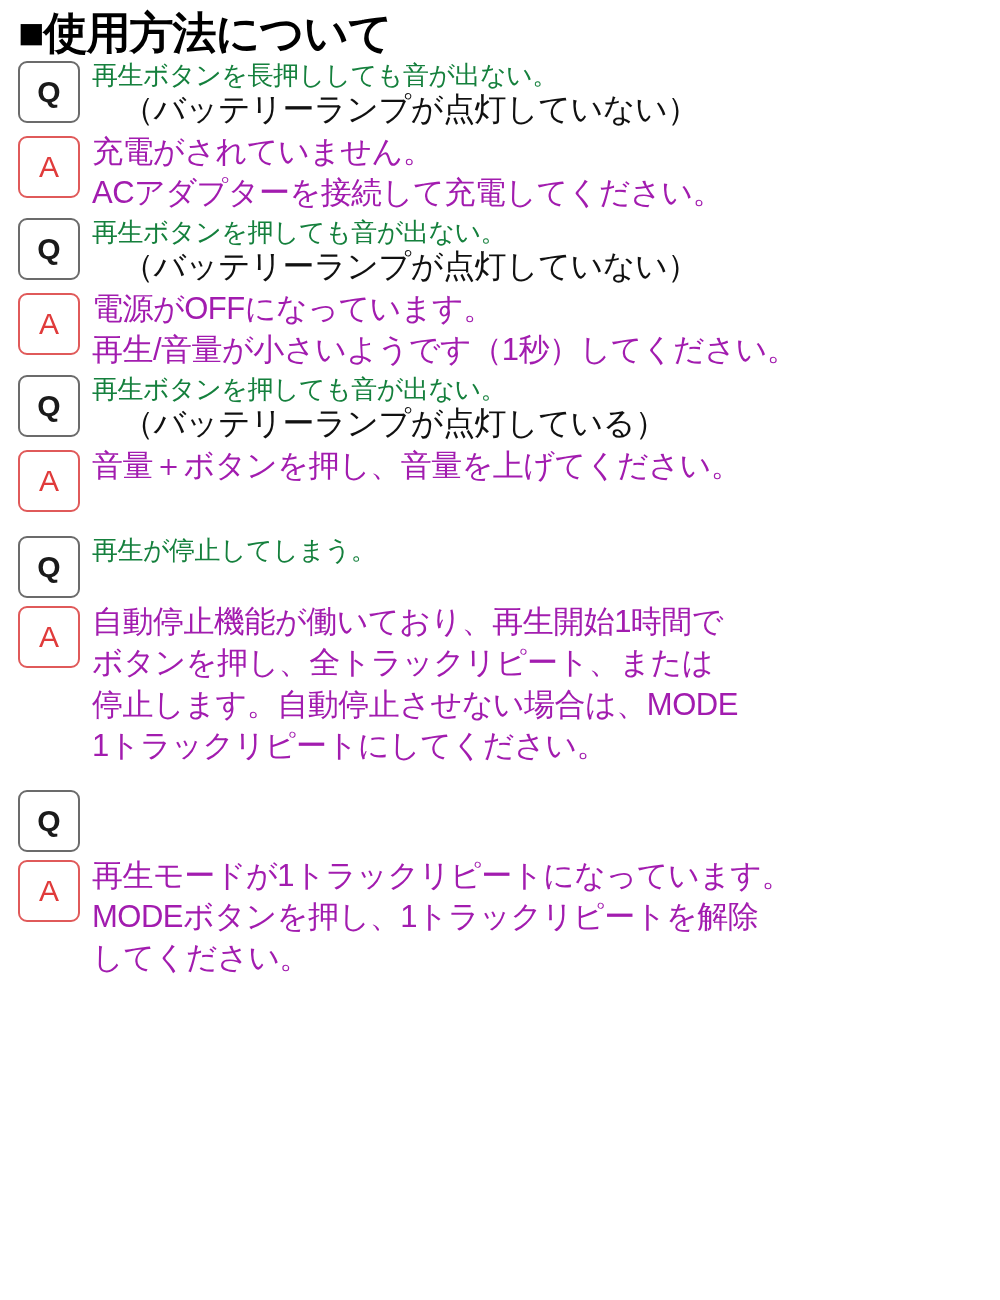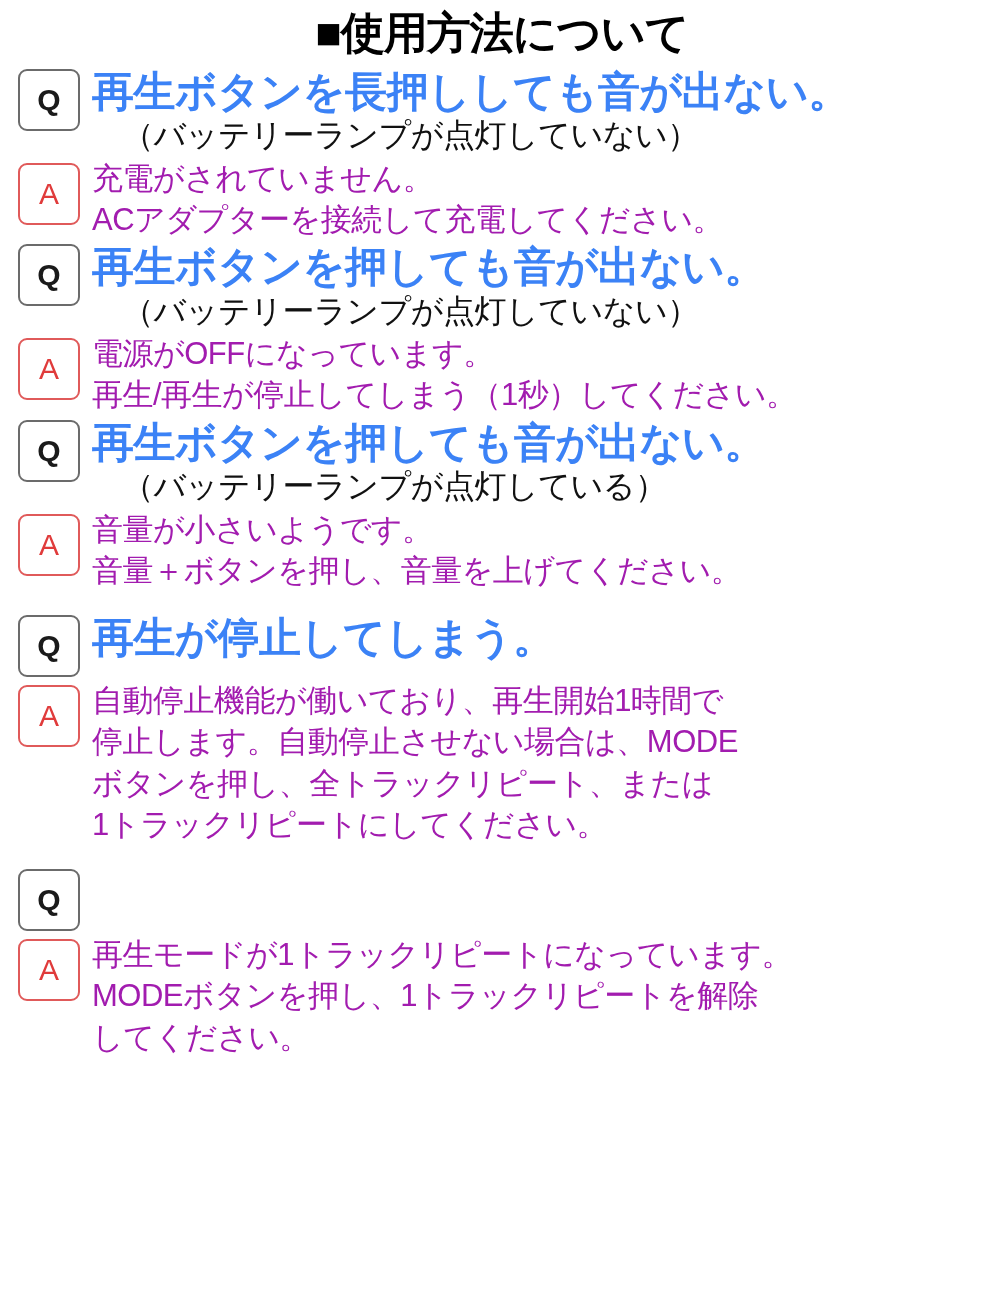--- a/index.html
+++ b/index.html
@@ -19,24 +19,23 @@
     width: 1000px;
     height: 1300px;
     box-sizing: border-box;
     padding: 8px 14px 0 18px;
   }
   .section-title {
     font-size: 44px;
     font-weight: 700;
     letter-spacing: -1px;
     line-height: 1.15;
-    margin: 0 0 8px 0;
+    margin: 0 0 0 0;
     color: #000000;
     white-space: nowrap;
-    text-align: center;
   }
   .faq-list {
     display: block;
   }
   .qa-row {
     display: flex;
     align-items: flex-start;
     margin-bottom: 2px;
   }
   .qa-row.gap-before {
@@ -64,25 +63,25 @@
     border: 2px solid #e05a5a;
     color: #e03b3b;
     font-weight: 400;
   }
   .qa-body {
     flex: 1 1 auto;
     min-width: 0;
     padding-top: 1px;
   }
   .q-main {
-    font-size: 42px;
-    font-weight: 700;
+    font-size: 26px;
+    font-weight: 400;
     line-height: 1.16;
     letter-spacing: -0.5px;
-    color: #3b82f6;
+    color: #15803d;
     white-space: nowrap;
   }
   .q-sub {
     font-size: 32px;
     font-weight: 400;
     line-height: 1.2;
     letter-spacing: -0.5px;
     color: #111111;
     padding-left: 30px;
     white-space: nowrap;
@@ -126,51 +125,50 @@
       <div class="badge badge-q">Q</div>
       <div class="qa-body">
         <div class="q-main">再生ボタンを押しても音が出ない。</div>
         <div class="q-sub">（バッテリーランプが点灯していない）</div>
       </div>
     </div>
     <div class="qa-row row-a">
       <div class="badge badge-a">A</div>
       <div class="qa-body">
         <div class="a-line">電源がOFFになっています。</div>
-        <div class="a-line">再生/再生が停止してしまう（1秒）してください。</div>
+        <div class="a-line">再生/音量が小さいようです（1秒）してください。</div>
       </div>
     </div>
 
     <div class="qa-row row-q">
       <div class="badge badge-q">Q</div>
       <div class="qa-body">
         <div class="q-main">再生ボタンを押しても音が出ない。</div>
         <div class="q-sub">（バッテリーランプが点灯している）</div>
       </div>
     </div>
     <div class="qa-row row-a">
       <div class="badge badge-a">A</div>
       <div class="qa-body">
-        <div class="a-line">音量が小さいようです。</div>
         <div class="a-line">音量＋ボタンを押し、音量を上げてください。</div>
       </div>
     </div>
 
     <div class="qa-row row-q gap-before">
       <div class="badge badge-q">Q</div>
       <div class="qa-body">
         <div class="q-main">再生が停止してしまう。</div>
       </div>
     </div>
     <div class="qa-row row-a">
       <div class="badge badge-a">A</div>
       <div class="qa-body">
         <div class="a-line">自動停止機能が働いており、再生開始1時間で</div>
+        <div class="a-line">ボタンを押し、全トラックリピート、または</div>
         <div class="a-line">停止します。自動停止させない場合は、MODE</div>
-        <div class="a-line">ボタンを押し、全トラックリピート、または</div>
         <div class="a-line">1トラックリピートにしてください。</div>
       </div>
     </div>
 
     <div class="qa-row row-q gap-before">
       <div class="badge badge-q">Q</div>
     </div>
     <div class="qa-row row-a">
       <div class="badge badge-a">A</div>
       <div class="qa-body">

